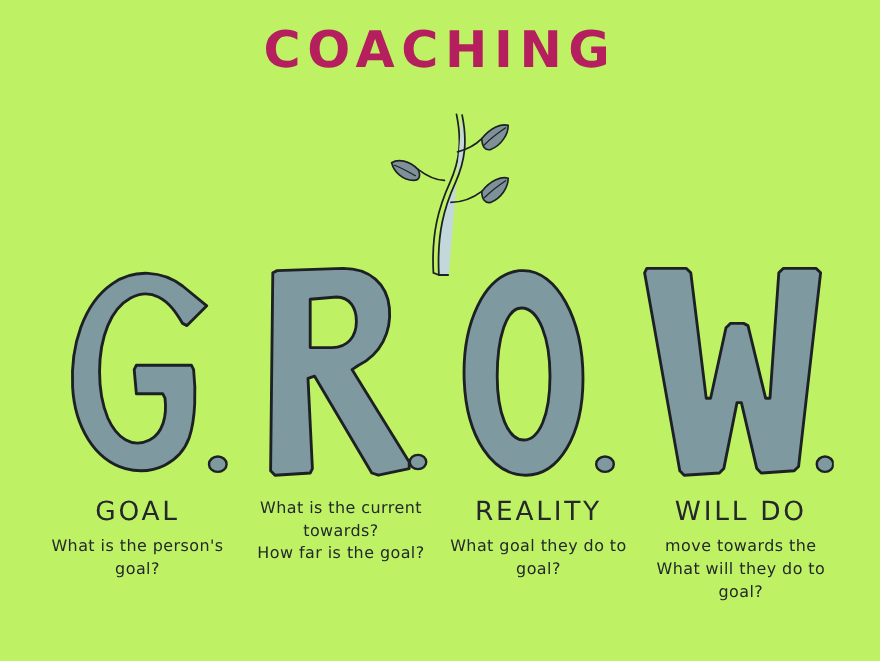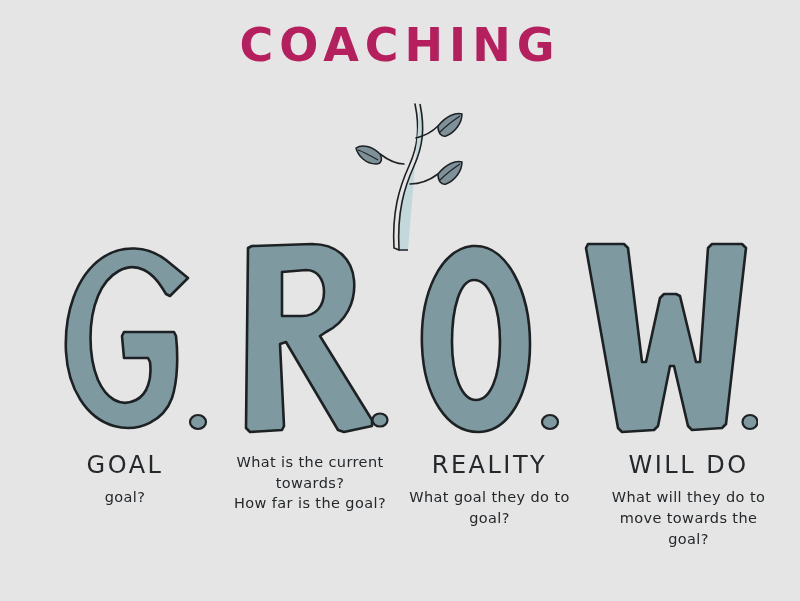--- a/index.html
+++ b/index.html
@@ -9,21 +9,21 @@
   body {
     width: 800px;
     height: 601px;
     overflow: hidden;
     font-family: "DejaVu Sans", sans-serif;
   }
   #poster {
     position: relative;
     width: 800px;
     height: 601px;
-    background: #e5e5e5;
+    background: #bef264;
   }
   
   #title {
     position: absolute;
     top: 22px;
     left: 0;
     width: 800px;
     text-align: center;
     font-family: "DejaVu Sans", sans-serif;
     font-size: 46px;
@@ -67,21 +67,21 @@
     height: 120px;
   }
   .column {
     position: absolute;
     top: 0;
     text-align: center;
   }
   #col-goal    { left: 30px;  width: 190px; }
   #col-reality { left: 215px; width: 190px; }
   #col-options { left: 392px; width: 195px; }
-  #col-willdo  { left: 591px; width: 195px; }
+  #col-willdo  { left: 576px; width: 195px; }
 
   .col-heading {
     font-family: "DejaVu Sans", sans-serif;
     font-size: 24px;
     letter-spacing: 2.5px;
     color: #24282b;
     line-height: 1.1;
     margin-bottom: 9px;
   }
   .col-lines {
@@ -179,20 +179,21 @@
       </svg>
     </div>
 
   </div>
 
   <div id="columns">
 
     <div class="column" id="col-goal">
       <div class="col-heading">GOAL</div>
       <div class="col-lines">
+        <div class="col-line">What is the person's</div>
         <div class="col-line">goal?</div>
       </div>
     </div>
 
     <div class="column" id="col-reality">
       <div class="col-lines">
         <div class="col-line">What is the current</div>
         <div class="col-line">towards?</div>
         <div class="col-line">How far is the goal?</div>
       </div>
@@ -202,21 +203,21 @@
       <div class="col-heading">REALITY</div>
       <div class="col-lines">
         <div class="col-line">What goal they do to</div>
         <div class="col-line">goal?</div>
       </div>
     </div>
 
     <div class="column" id="col-willdo">
       <div class="col-heading">WILL DO</div>
       <div class="col-lines">
+        <div class="col-line">move towards the</div>
         <div class="col-line">What will they do to</div>
-        <div class="col-line">move towards the</div>
         <div class="col-line">goal?</div>
       </div>
     </div>
 
   </div>
 
 </div>
 
 </body></html>

